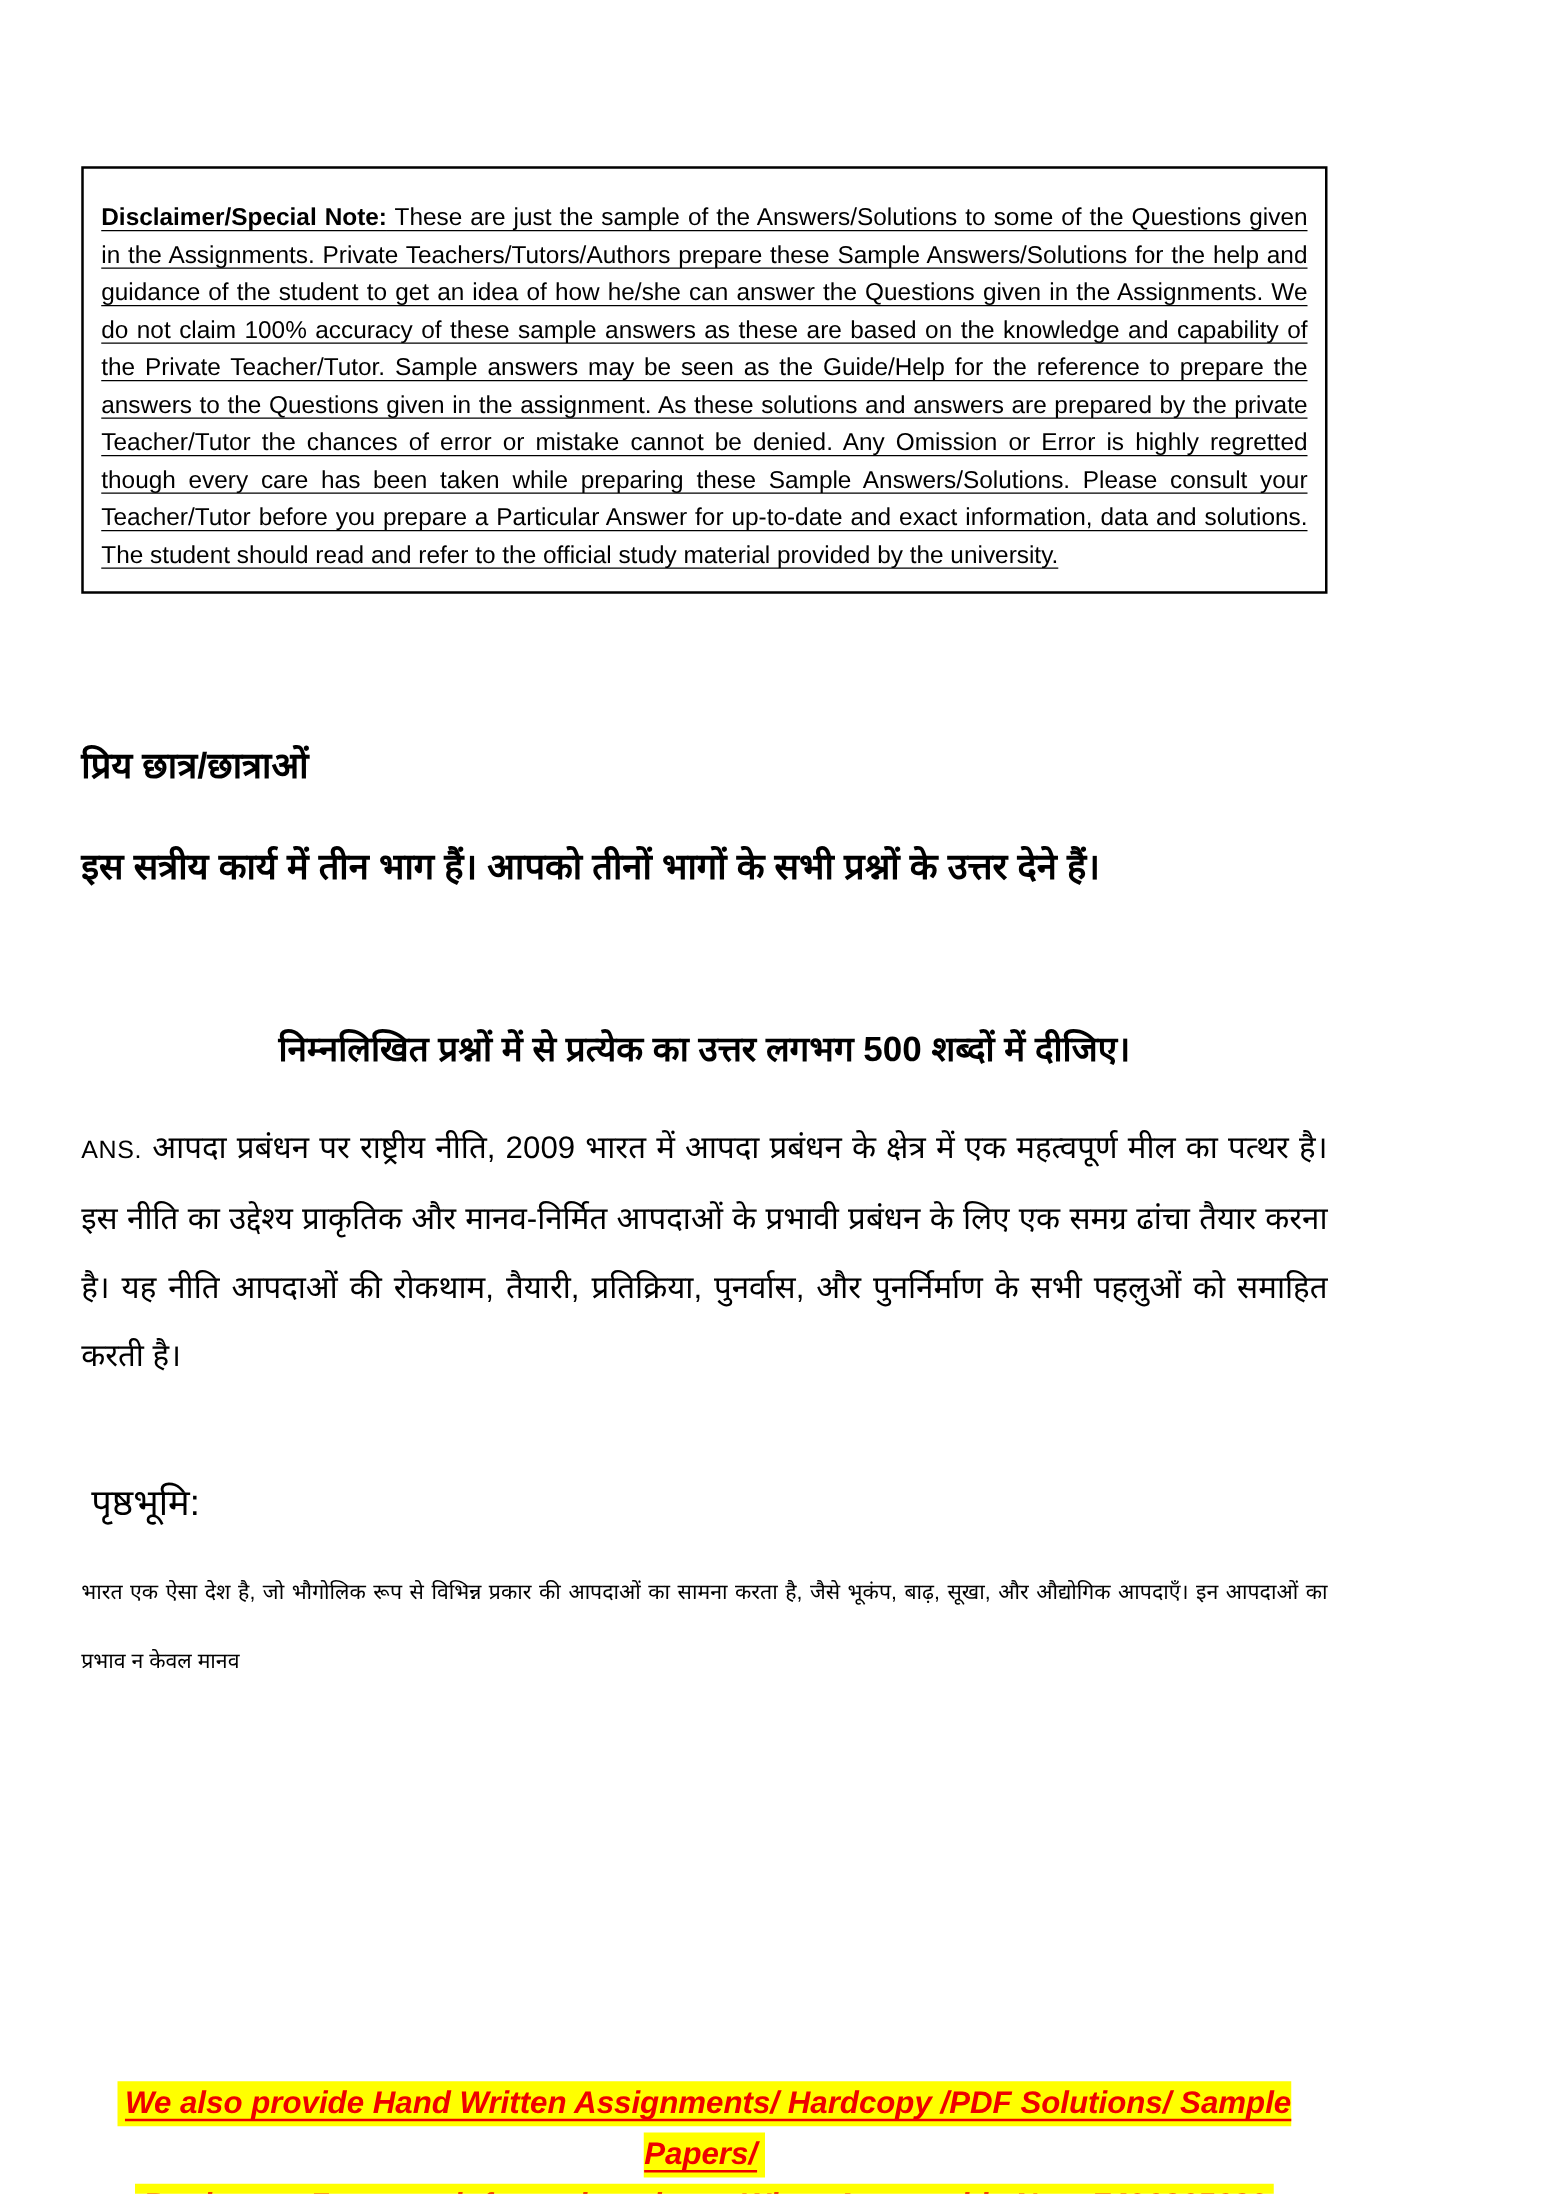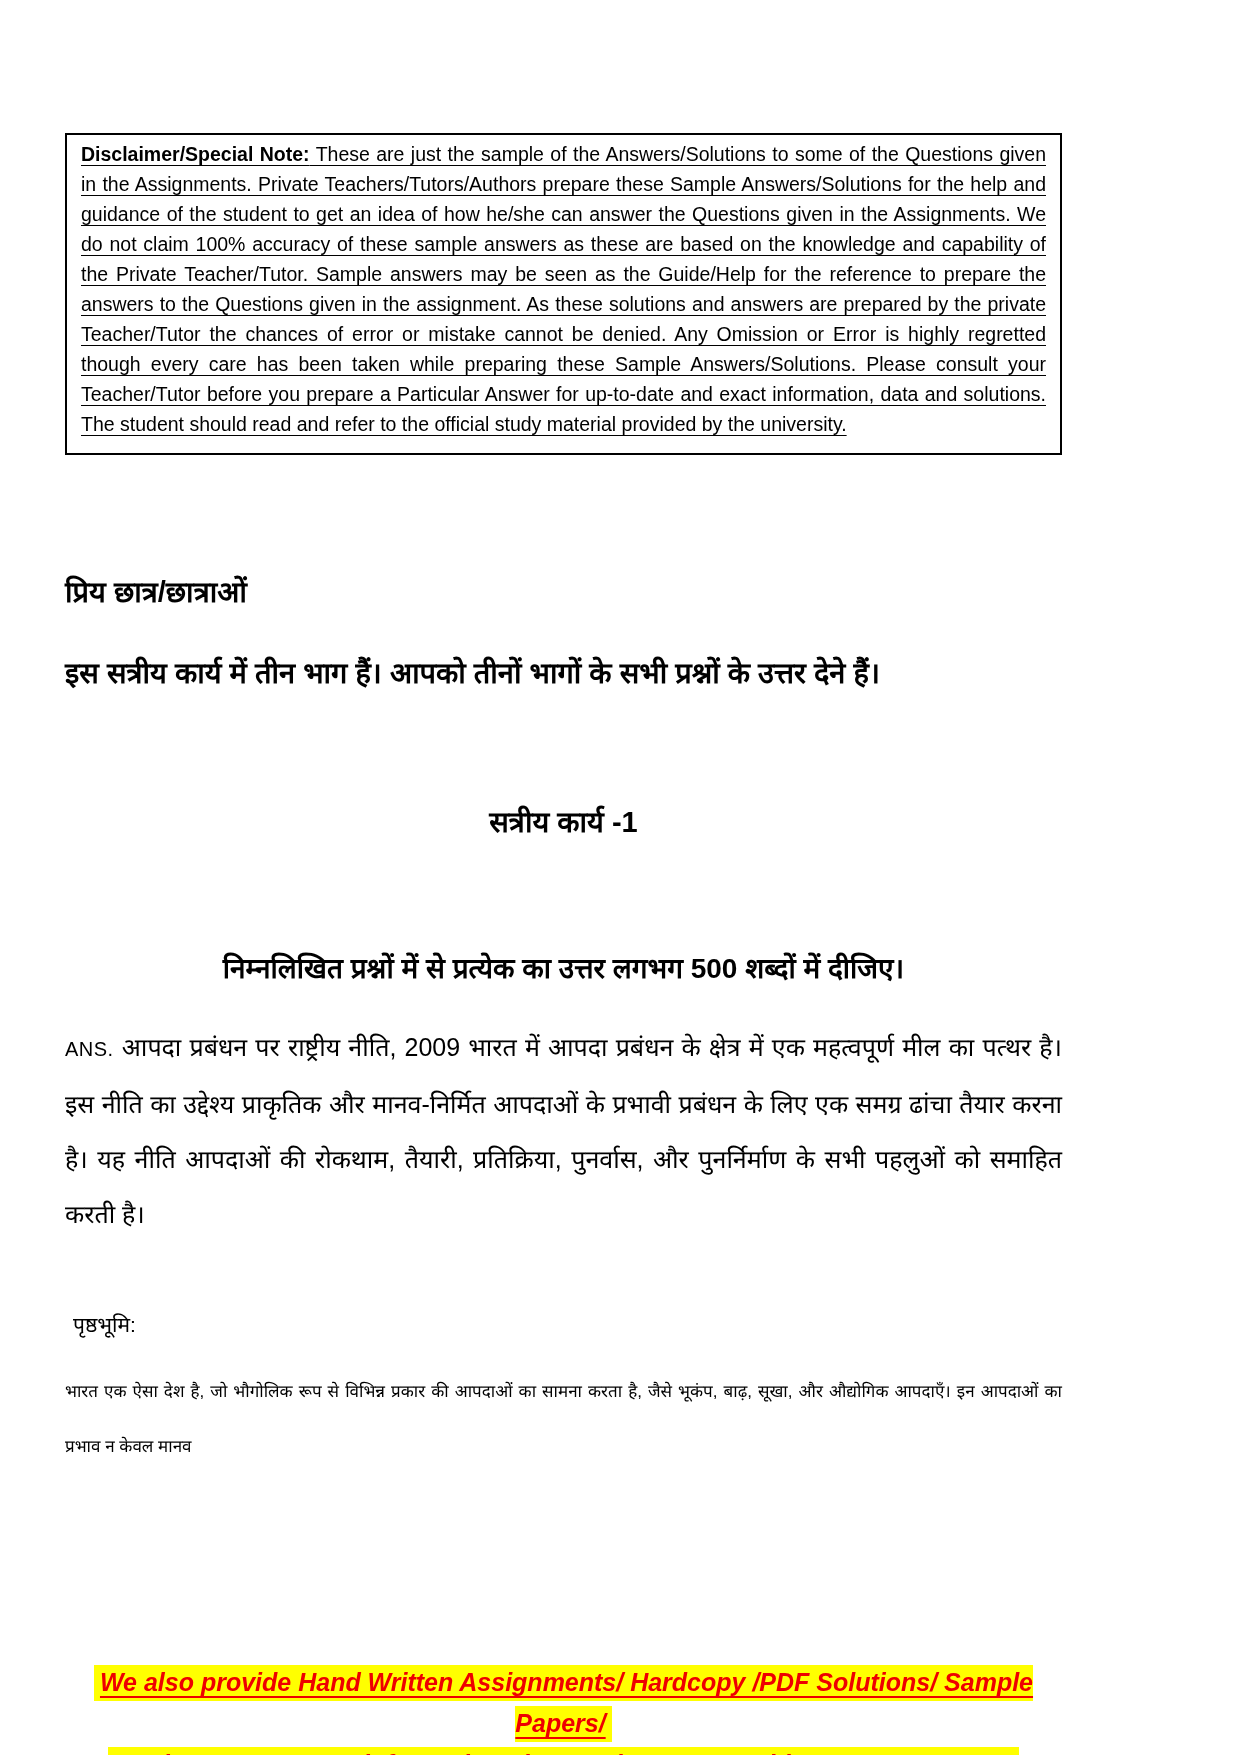--- a/index.html
+++ b/index.html
@@ -20,21 +20,21 @@
     position: absolute;
     left: 65px;
     top: 0;
     width: 997px;
   }
 
   
   .disclaimer-box {
     margin-top: 133px;
     border: 2px solid #000000;
-    padding: 4px 14px 14px 14px;
+    padding: 24px 14px 14px 14px;
   }
   .disclaimer-text {
     font-size: 19.5px;
     line-height: 30px;
     text-align: justify;
     text-decoration: underline;
     text-underline-offset: 4px;
   }
   .disc-label { font-weight: bold; }
 
@@ -75,21 +75,21 @@
     text-align: justify;
   }
   .ans-label {
     font-size: 20px;
     letter-spacing: 0.5px;
   }
 
   .bg-heading {
     margin-top: 68px;
     margin-left: 8px;
-    font-size: 21px;
+    font-size: 29px;
   }
   .bg-text {
     margin-top: 26px;
     font-size: 17px;
     line-height: 55px;
     text-align: justify;
   }
 
   
   .footer {
@@ -119,21 +119,20 @@
   <div class="content">
 
     <div class="disclaimer-box">
       <p class="disclaimer-text"><span class="disc-label">Disclaimer/Special Note:</span><span> These are just the sample of the Answers/Solutions to some of the Questions given in the Assignments. Private Teachers/Tutors/Authors prepare these Sample Answers/Solutions for the help and guidance of the student to get an idea of how he/she can answer the Questions given in the Assignments. We do not claim 100% accuracy of these sample answers as these are based on the knowledge and capability of the Private Teacher/Tutor. Sample answers may be seen as the Guide/Help for the reference to prepare the answers to the Questions given in the assignment. As these solutions and answers are prepared by the private Teacher/Tutor the chances of error or mistake cannot be denied. Any Omission or Error is highly regretted though every care has been taken while preparing these Sample Answers/Solutions. Please consult your Teacher/Tutor before you prepare a Particular Answer for up-to-date and exact information, data and solutions. The student should read and refer to the official study material provided by the university.</span></p>
     </div>
 
     <h2 class="greeting">प्रिय छात्र/छात्राओं</h2>
 
     <h2 class="intro">इस सत्रीय कार्य में तीन भाग हैं। आपको तीनों भागों के सभी प्रश्नों के उत्तर देने हैं।</h2>
 
-    <h2 class="section-title">सत्रीय कार्य -1</h2>
 
     <h2 class="instruction">निम्नलिखित प्रश्नों में से प्रत्येक का उत्तर लगभग 500 शब्दों में दीजिए।</h2>
 
 
     <p class="answer"><span class="ans-label">ANS.</span><span> आपदा प्रबंधन पर राष्ट्रीय नीति, 2009 भारत में आपदा प्रबंधन के क्षेत्र में एक महत्वपूर्ण मील का पत्थर है। इस नीति का उद्देश्य प्राकृतिक और मानव-निर्मित आपदाओं के प्रभावी प्रबंधन के लिए एक समग्र ढांचा तैयार करना है। यह नीति आपदाओं की रोकथाम, तैयारी, प्रतिक्रिया, पुनर्वास, और पुनर्निर्माण के सभी पहलुओं को समाहित करती है।</span></p>
 
     <p class="bg-heading">पृष्ठभूमि:</p>
 
     <p class="bg-text">भारत एक ऐसा देश है, जो भौगोलिक रूप से विभिन्न प्रकार की आपदाओं का सामना करता है, जैसे भूकंप, बाढ़, सूखा, और औद्योगिक आपदाएँ। इन आपदाओं का प्रभाव न केवल मानव</p>
 

